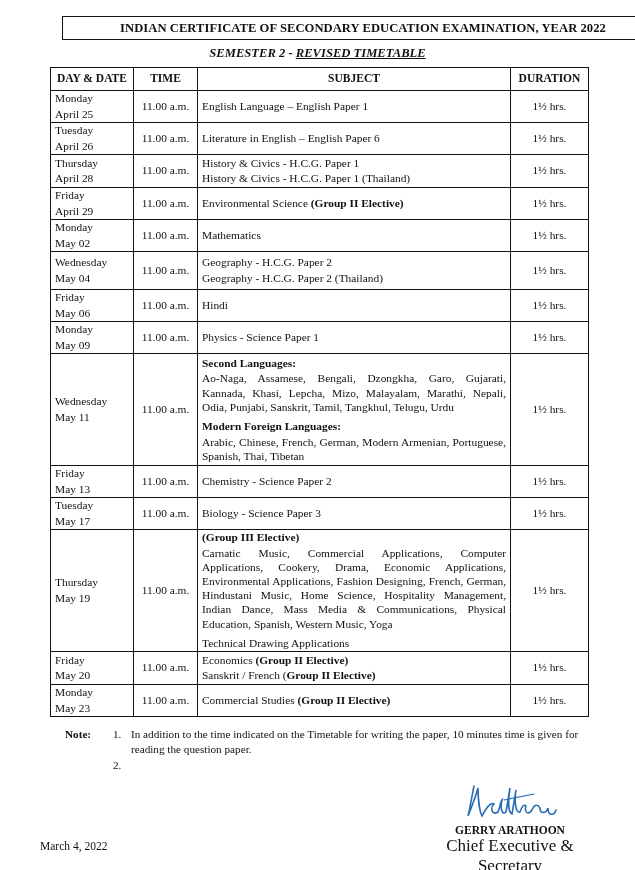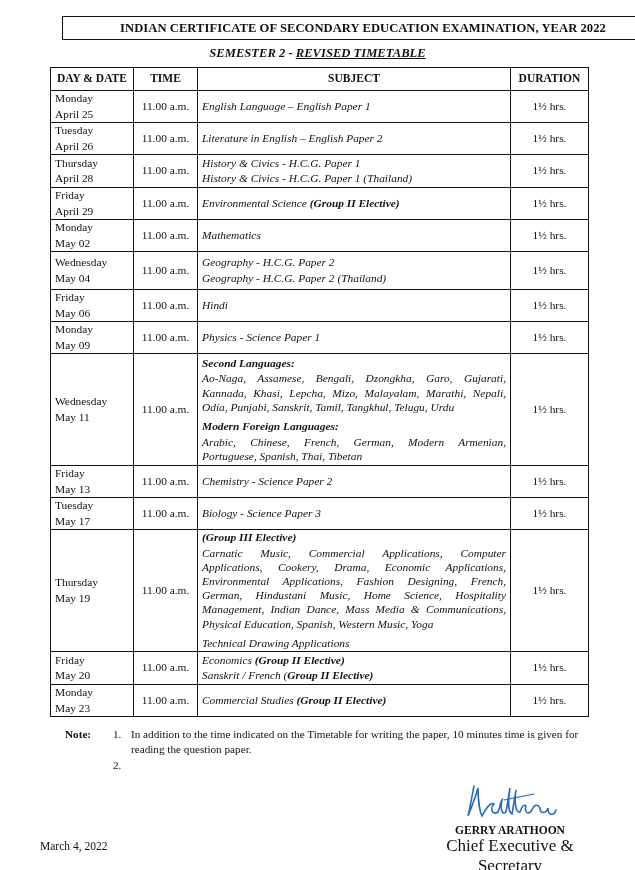--- a/index.html
+++ b/index.html
@@ -24,21 +24,21 @@
     border-collapse: collapse; table-layout: fixed;
   }
   table.tt td, table.tt th {
     border: 1px solid #111; padding: 0 4px; vertical-align: middle;
     line-height: 15.5px;
   }
   table.tt th { height: 22px; font-size: 11.5px; font-weight: bold; text-align: center; }
   td.day { padding-left: 4px; }
   td.time { text-align: center; white-space: nowrap; }
   td.dur { text-align: center; }
-  td.subj { padding-left: 5px; padding-right: 5px; font-style: italic; }
+  td.subj { padding-left: 5px; padding-right: 5px; }
   .just { text-align: justify; text-align-last: left; line-height: 14.2px; }
   .bold { font-weight: bold; }
   .gap { height: 5px; }
   .notes {
     position: absolute; left: 38px; top: 727px; width: 545px; font-size: 11.2px; line-height: 14.5px;
   }
   .note-row { display: flex; margin-left: 27px; }
   .note-lbl { width: 48px; font-weight: bold; flex-shrink: 0; }
   .note-num { width: 18px; flex-shrink: 0; }
   .note-text { flex: 1; }
@@ -89,21 +89,21 @@
       <td class="dur">1½ hrs.</td>
     </tr>
 
     <tr style="height:32px">
       <td class="day">
           <div>Tuesday</div>
           <div>April 26</div>
         </td>
       <td class="time">11.00 a.m.</td>
       <td class="subj">
-          <div>Literature in English – English Paper 2</div>
+          <div>Literature in English – English Paper 6</div>
         </td>
       <td class="dur">1½ hrs.</td>
     </tr>
 
     <tr style="height:33px">
       <td class="day">
           <div>Thursday</div>
           <div>April 28</div>
         </td>
       <td class="time">11.00 a.m.</td>

